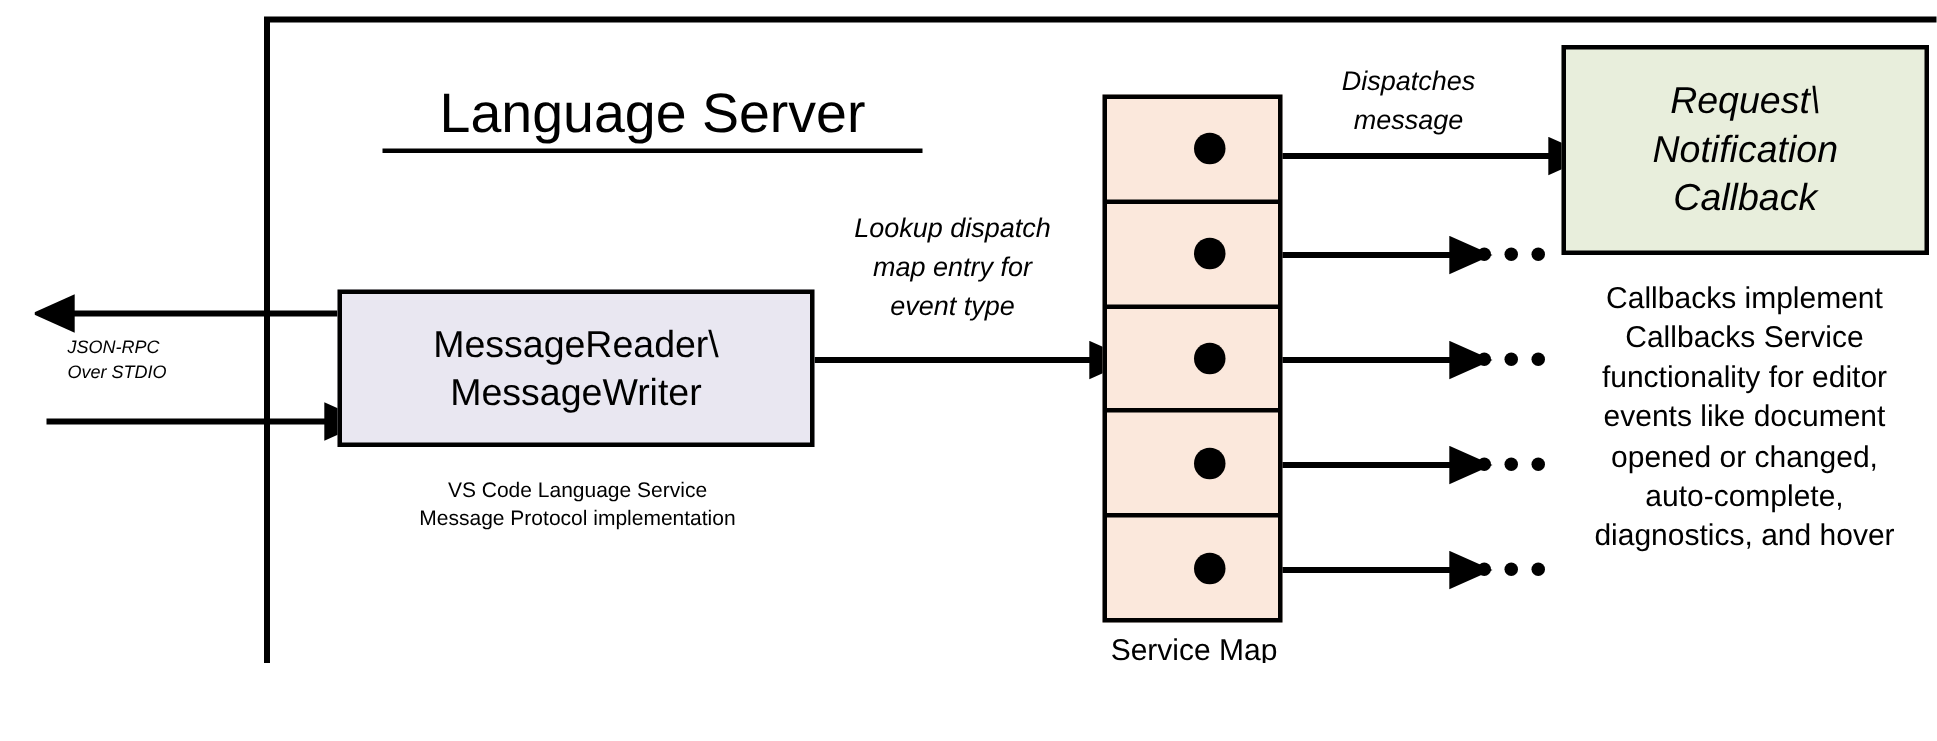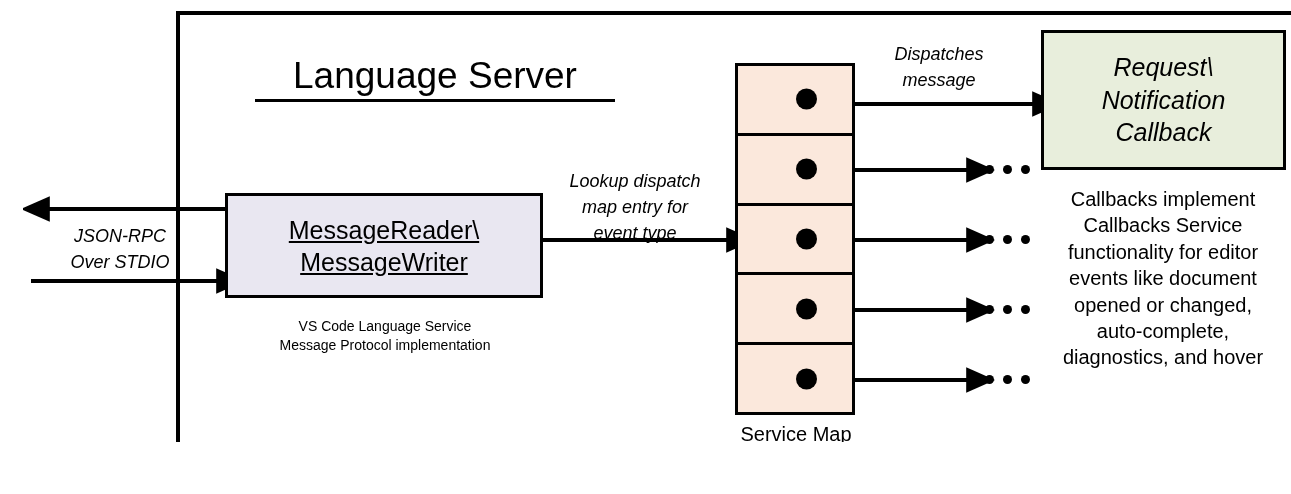--- a/index.html
+++ b/index.html
@@ -68,44 +68,43 @@
     box-sizing: border-box;
     display: flex;
     align-items: center;
     justify-content: center;
   }
   #mrw-label {
     font-size: 25px;
     line-height: 1.28;
     text-align: center;
     white-space: pre-line;
-    text-decoration: underline;
   }
   #mrw-caption {
     left: 196px;
     top: 317px;
     width: 332px;
     font-size: 14px;
     line-height: 1.35;
   }
 
   
   #rpc-label {
     left: 22px;
     top: 223px;
     width: 150px;
-    font-size: 18px;
+    font-size: 12px;
     line-height: 1.45;
-    text-align: center;
+    text-align: left;
   }
 
   
   #lookup-label {
     left: 516px;
-    top: 168px;
+    top: 139px;
     width: 192px;
     font-size: 18px;
     line-height: 1.45;
   }
 
   
   #dispatch-msg-label {
     left: 836px;
     top: 41px;
     width: 160px;

